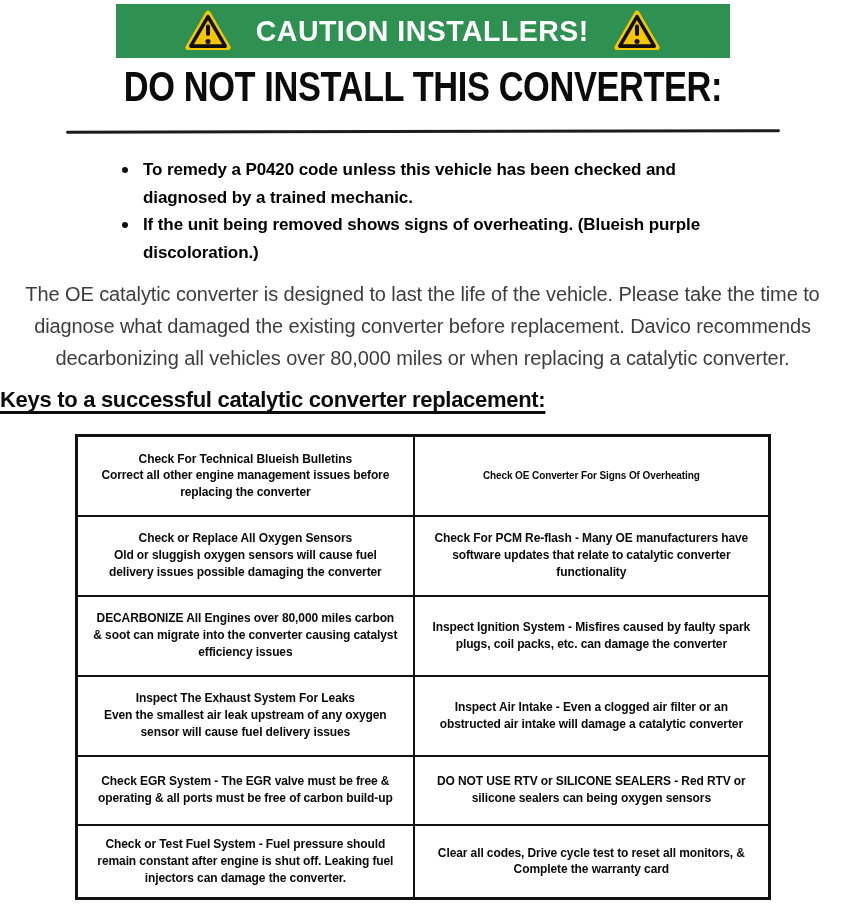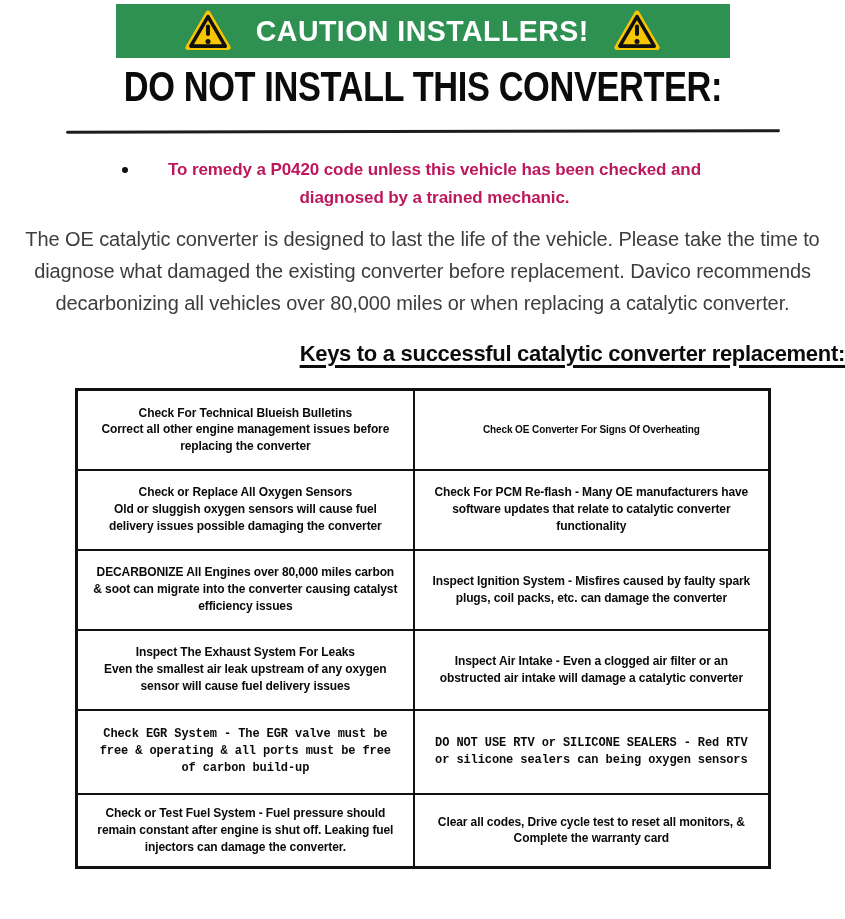--- a/index.html
+++ b/index.html
@@ -49,45 +49,44 @@
   .warnings {
     list-style: none;
     width: 606px;
     margin: 23px 0 0 120px;
   }
   .warnings li {
     position: relative;
     padding-left: 23px;
     font-size: 17px;
     font-weight: bold;
-    color: #be185d;
+    color: #000000;
     line-height: 1.62;
     letter-spacing: -0.1px;
-    text-align: center;
   }
   .warnings li::before {
     content: "";
     position: absolute;
     left: 2px; top: 11px;
     width: 6px; height: 6px;
     border-radius: 50%;
     background: #101010;
   }
   
   .advisory {
     width: 824px;
     margin: 12px auto 0;
     text-align: center;
     font-size: 20px;
     color: #3d3d3d;
     line-height: 1.6;
     letter-spacing: -0.1px;
   }
   
-  .keys-wrap { text-align: right; margin-top: 22px; }
+  .keys-wrap { text-align: left; margin-top: 13px; }
   .keys-heading {
     display: inline-block;
     font-size: 22px;
     font-weight: bold;
     color: #0c0c0c;
     letter-spacing: -0.3px;
     text-decoration: underline;
     text-decoration-thickness: 2.5px;
     text-underline-offset: 4px;
   }
@@ -106,21 +105,21 @@
     padding: 4px 15px;
     font-size: 12px;
     font-weight: bold;
     color: #0a0a0a;
     line-height: 1.4;
     letter-spacing: -0.1px;
   }
   td.col-l { width: 48.8%; }
   td.col-r { width: 51.2%; }
   tr.rh80 { height: 80px; }
-  tr.rh66 { height: 84px; font-family: Liberation Mono, monospace; }
+  tr.rh66 { height: 69px; }
   tr.rh74 { height: 74px; margin-top: 8px; }
 </style>
 </head>
 <body>
 
 <div class="banner" style="background: rgb(46, 145, 82);">
   <svg class="tri-icon" viewBox="0 0 64 58" width="46" height="42">
     <path class="tri-yellow" d="M32 4 L60 52 L4 52 Z" fill="#F7C600" stroke="#F7C600" stroke-width="7" stroke-linejoin="round"></path>
     <path class="tri-ring" d="M32 9 L56 50 L8 50 Z" fill="#F7C600" stroke="#101010" stroke-width="5" stroke-linejoin="round"></path>
     <rect x="29.2" y="20" width="5.6" height="16" rx="2.8" fill="#101010"></rect>
@@ -136,20 +135,21 @@
 </div>
 
 <div class="h1-wrap">
   <span class="h1">DO NOT INSTALL THIS CONVERTER:</span>
 </div>
 
 <div class="divider"></div>
 
 <ul class="warnings">
   <li>To remedy a P0420 code unless this vehicle has been checked and diagnosed by a trained mechanic.</li>
+  <li>If the unit being removed shows signs of overheating. (Blueish purple discoloration.)</li>
 </ul>
 
 <p class="advisory">The OE catalytic converter is designed to last the life of the vehicle. Please take the time to diagnose what damaged the existing converter before replacement. Davico recommends decarbonizing all vehicles over 80,000 miles or when replacing a catalytic converter.</p>
 
 <div class="keys-wrap">
   <span class="keys-heading">Keys to a successful catalytic converter replacement:</span>
 </div>
 
 <table class="keys">
   <tbody>

